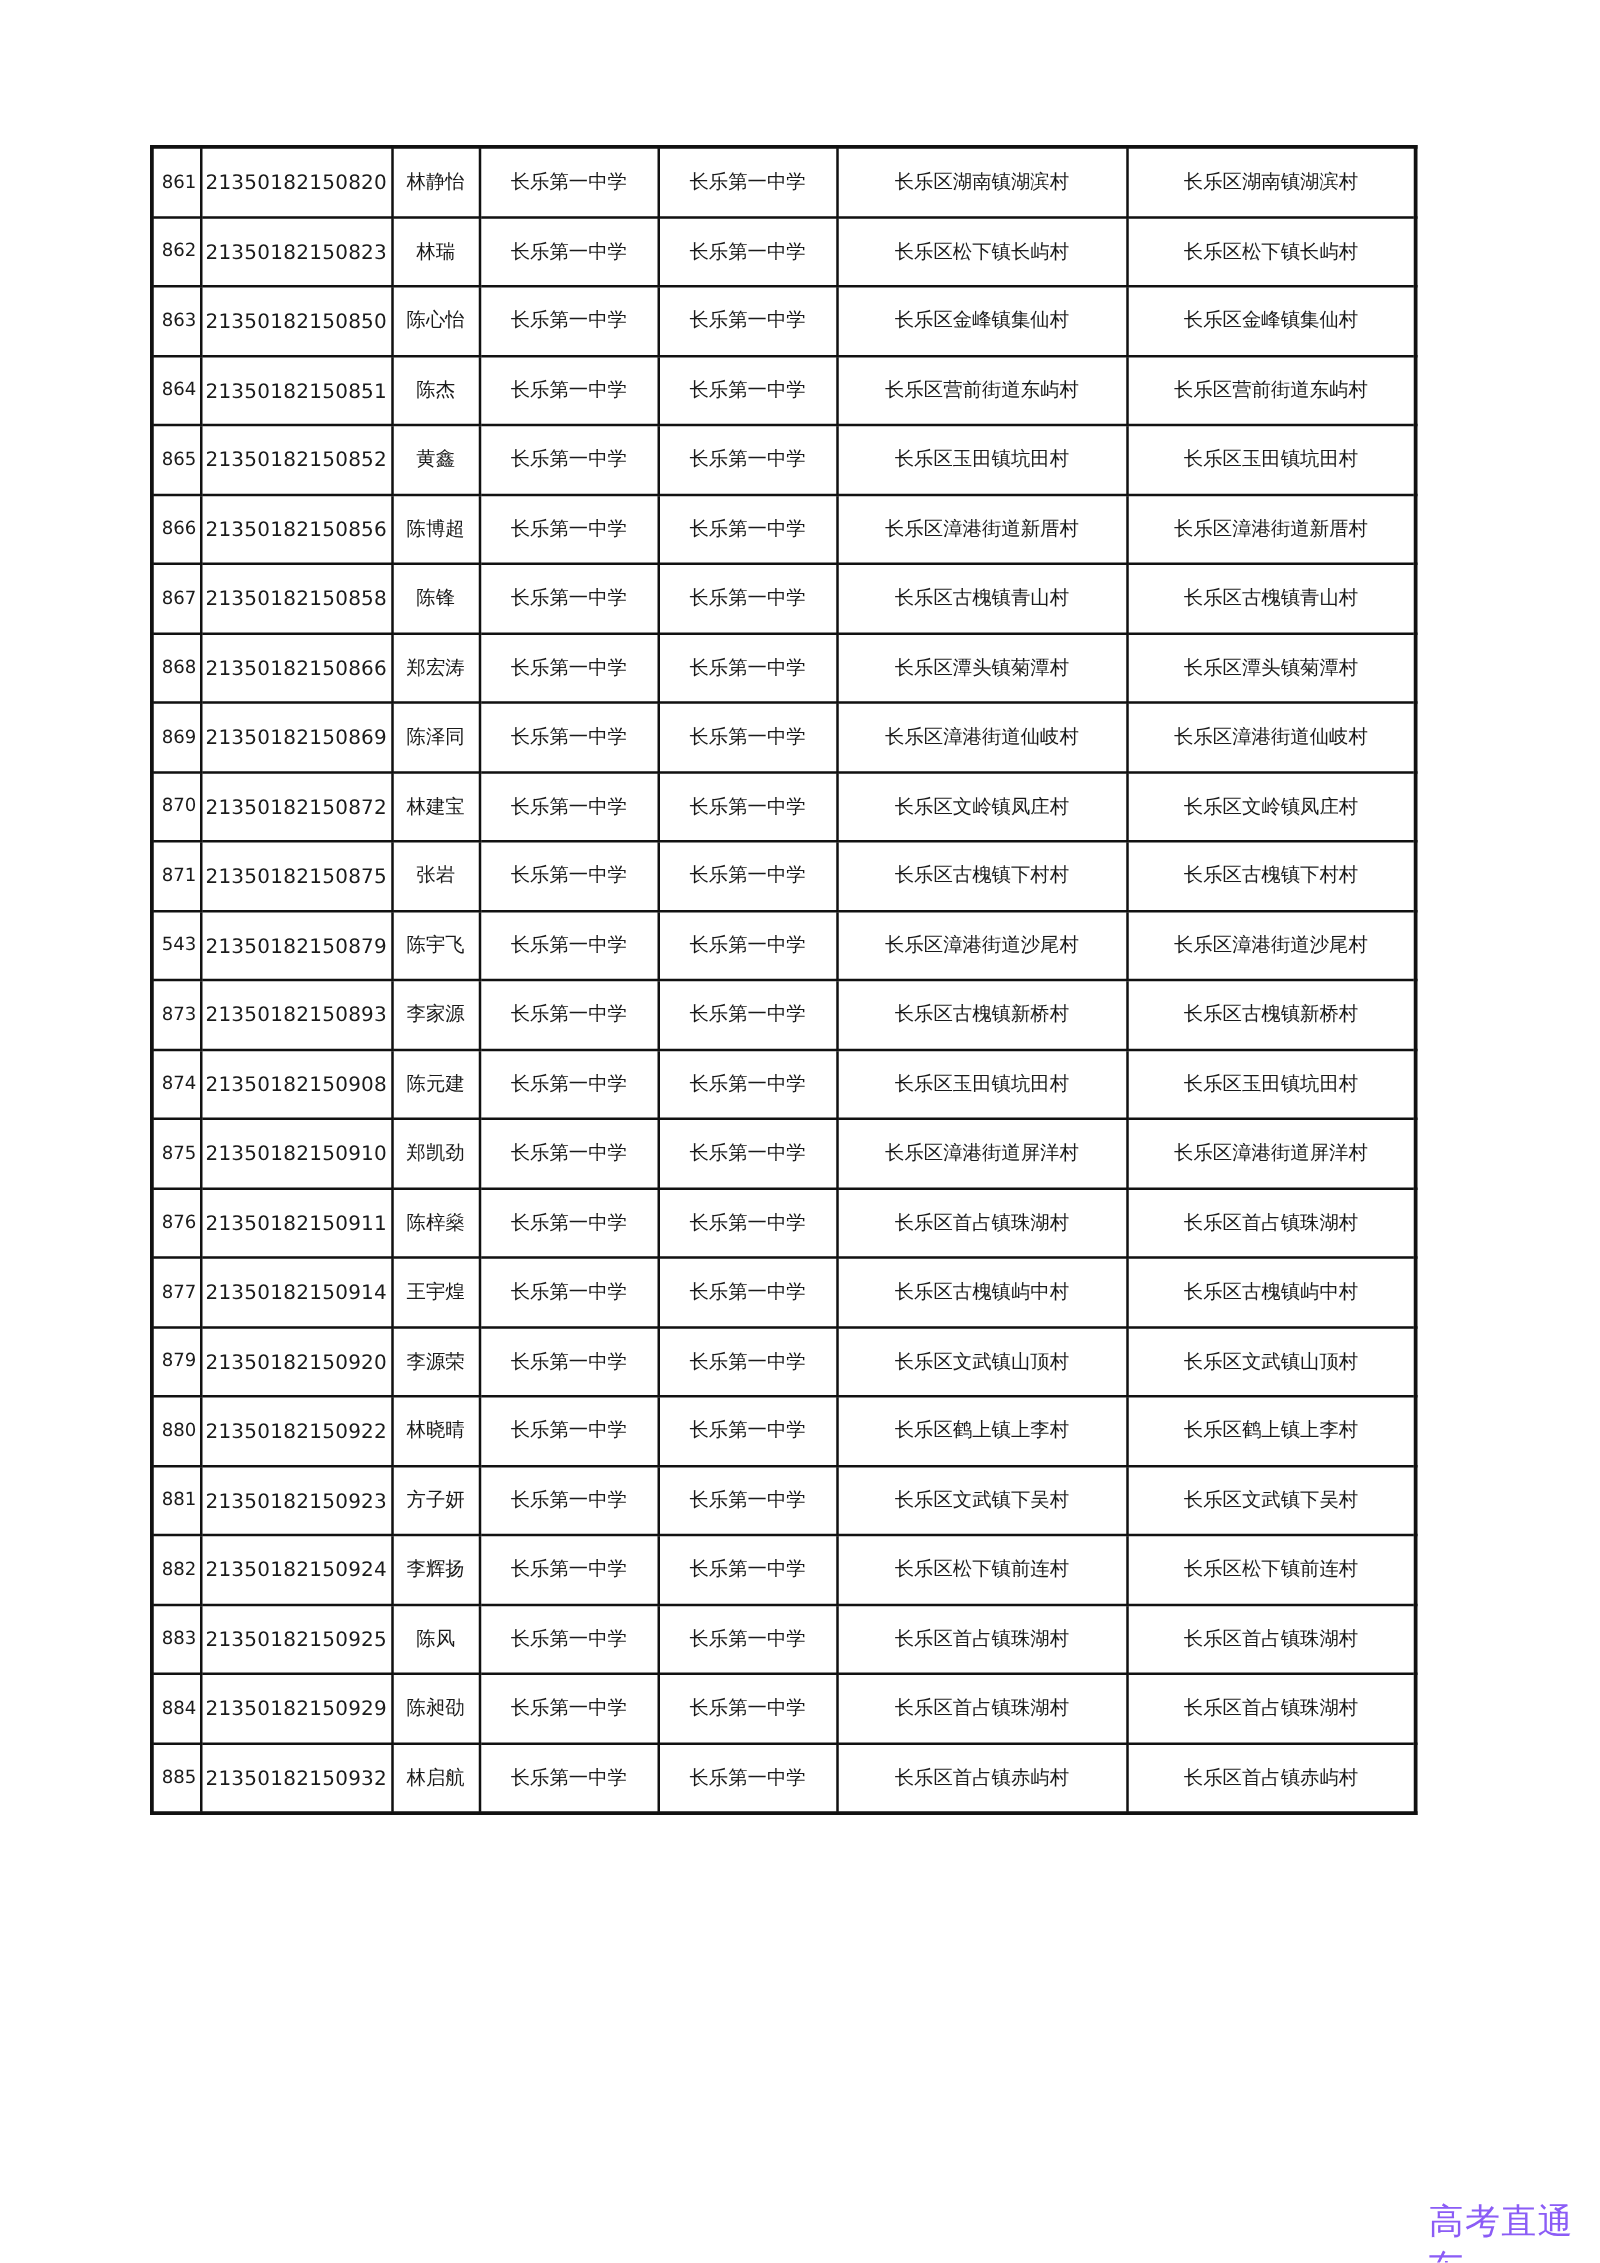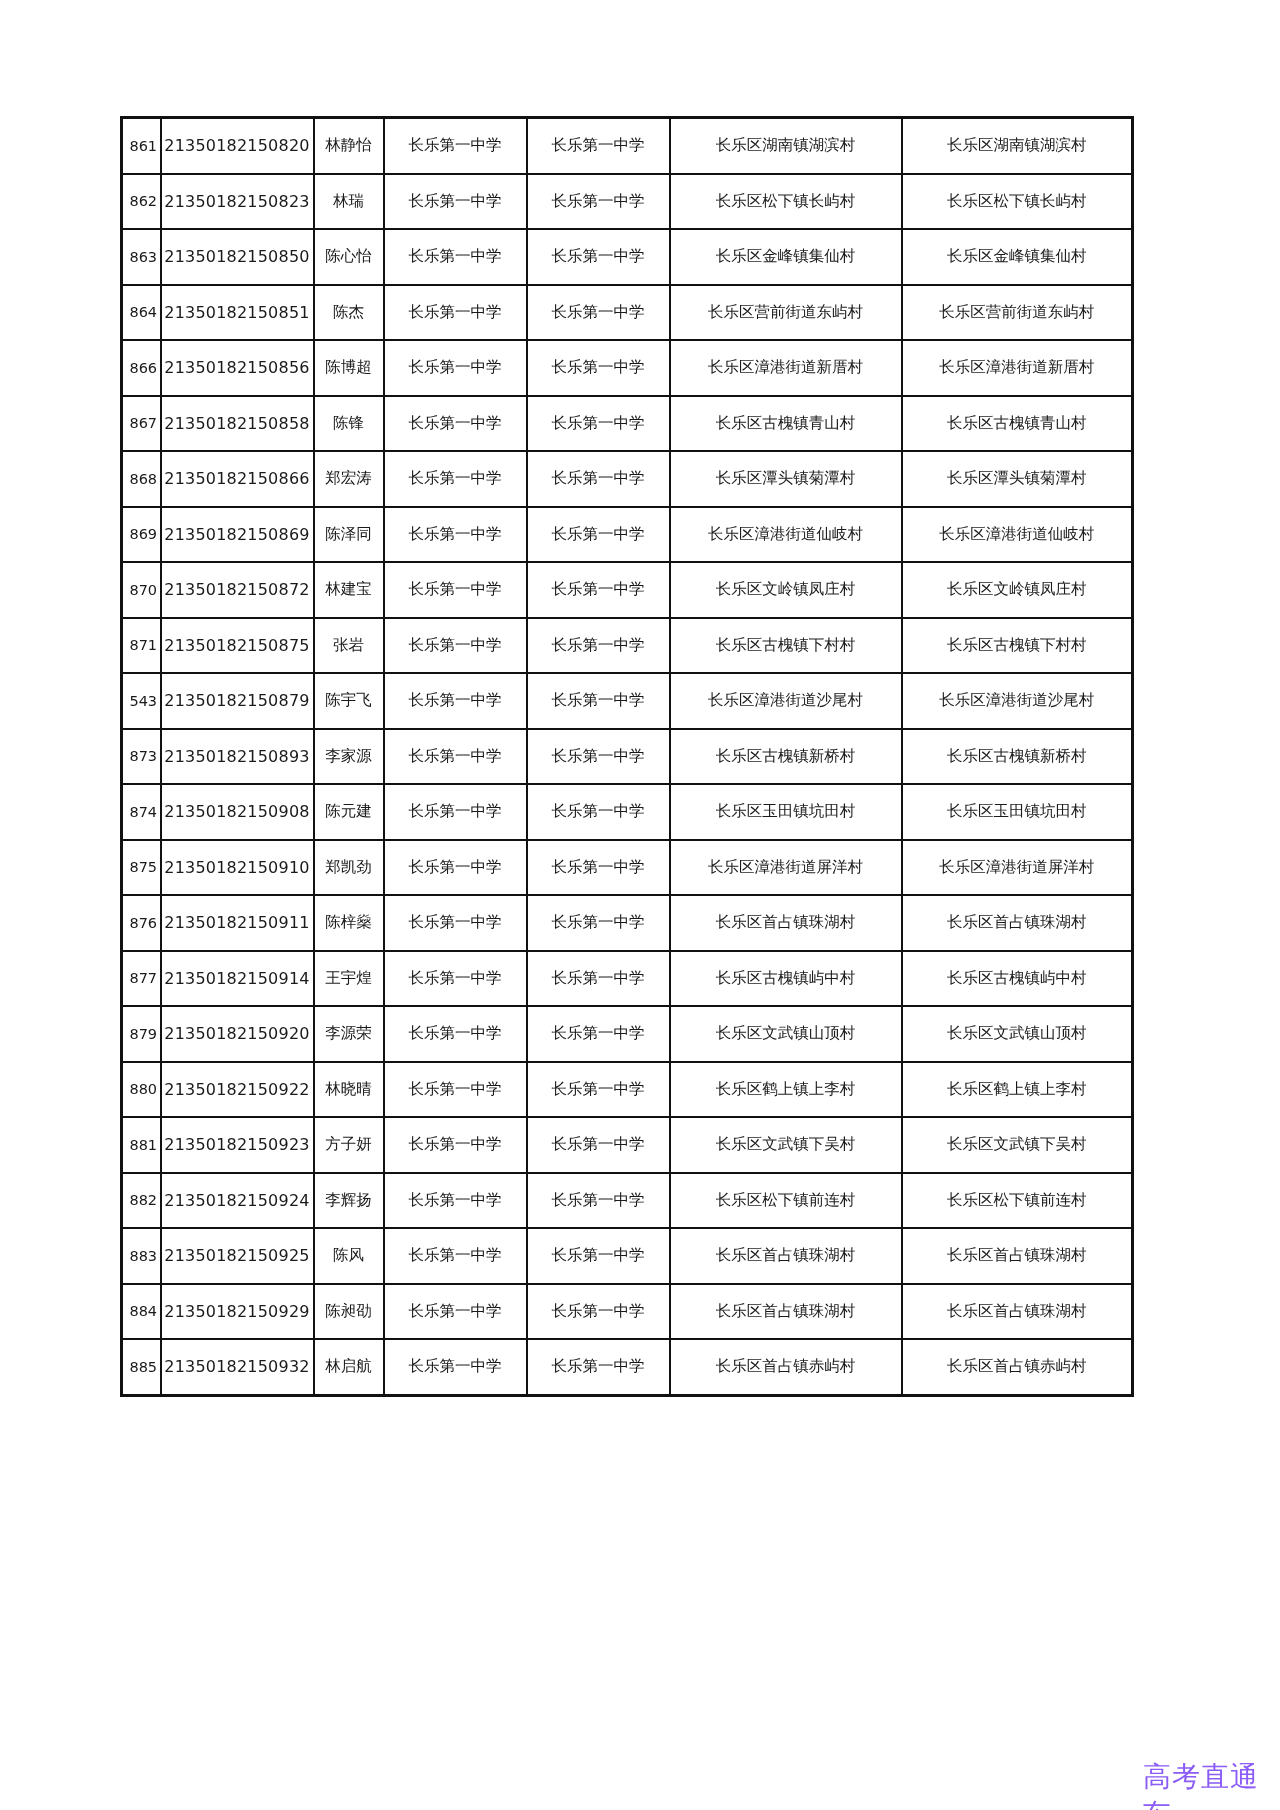--- a/index.html
+++ b/index.html
@@ -58,20 +58,29 @@
       <tr>
         <td class="c-no">864</td>
         <td class="c-id">21350182150851</td>
         <td class="c-name">陈杰</td>
         <td class="c-s1">长乐第一中学</td>
         <td class="c-s2">长乐第一中学</td>
         <td class="c-a1">长乐区营前街道东屿村</td>
         <td class="c-a2">长乐区营前街道东屿村</td>
       </tr>
       <tr>
+        <td class="c-no">865</td>
+        <td class="c-id">21350182150852</td>
+        <td class="c-name">黄鑫</td>
+        <td class="c-s1">长乐第一中学</td>
+        <td class="c-s2">长乐第一中学</td>
+        <td class="c-a1">长乐区玉田镇坑田村</td>
+        <td class="c-a2">长乐区玉田镇坑田村</td>
+      </tr>
+      <tr>
         <td class="c-no">866</td>
         <td class="c-id">21350182150856</td>
         <td class="c-name">陈博超</td>
         <td class="c-s1">长乐第一中学</td>
         <td class="c-s2">长乐第一中学</td>
         <td class="c-a1">长乐区漳港街道新厝村</td>
         <td class="c-a2">长乐区漳港街道新厝村</td>
       </tr>
       <tr>
         <td class="c-no">867</td>

